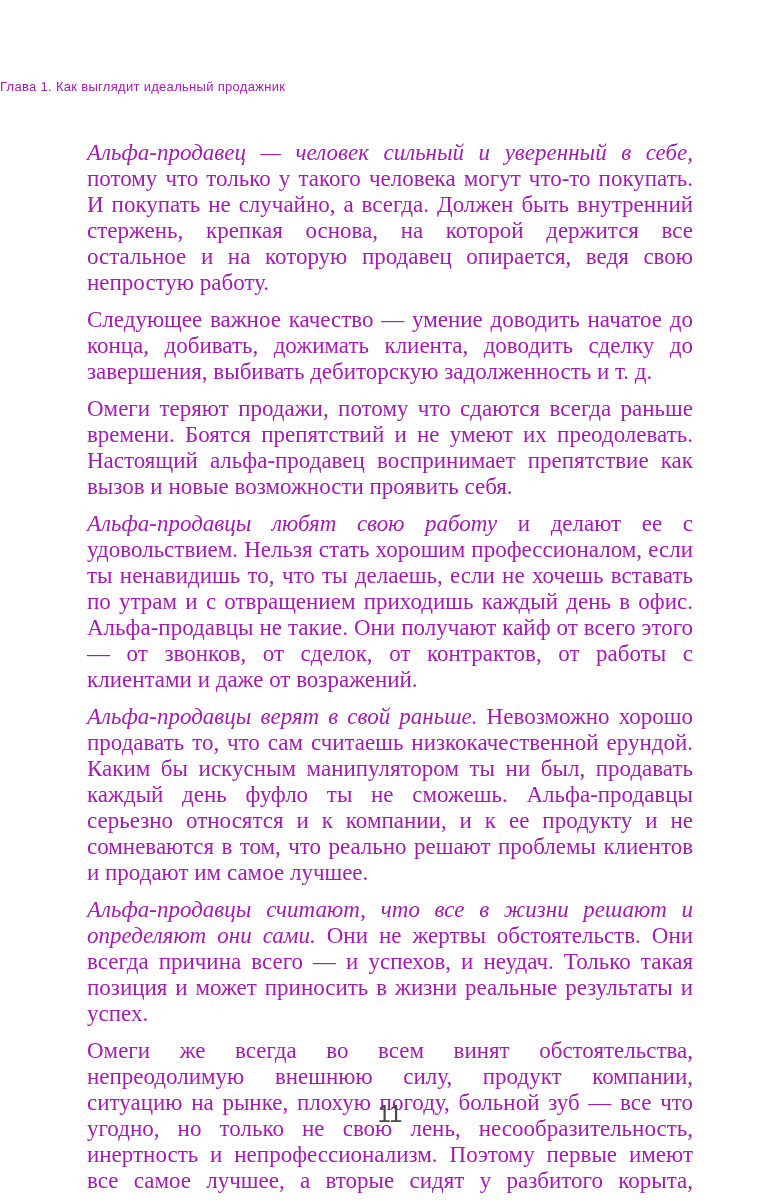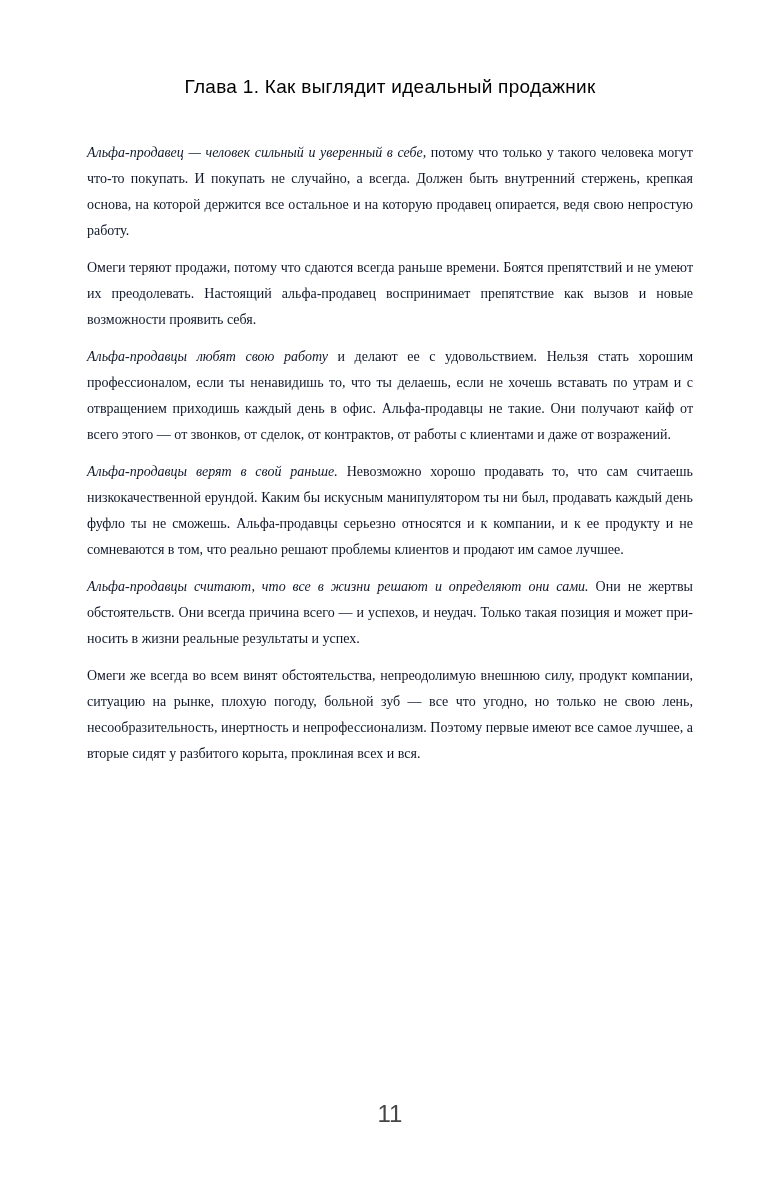--- a/index.html
+++ b/index.html
@@ -12,40 +12,39 @@
     width: 780px;
     height: 1200px;
     background: #ffffff;
     overflow: hidden;
   }
   .running-head {
     position: absolute;
     top: 77px;
     left: 0;
     width: 100%;
-    text-align: center;
     font-family: "Liberation Sans", "DejaVu Sans", sans-serif;
-    font-size: 19px;
+    font-size: 13px;
     line-height: 20px;
     font-weight: 400;
     letter-spacing: 0.3px;
-    color: #000000;
+    color: #a21caf;
   }
   .text-block {
     position: absolute;
     top: 140px;
     left: 87px;
     width: 606px;
   }
   .para {
     margin: 0 0 11px 0;
     font-family: "Liberation Serif", "DejaVu Serif", serif;
-    font-size: 14px;
+    font-size: 23px;
     line-height: 26px;
-    color: #0f172a;
+    color: #a21caf;
     text-align: justify;
     hyphens: manual;
   }
   .para:last-child { margin-bottom: 0; }
   .para em {
     font-style: italic;
   }
   .page-number {
     position: absolute;
     top: 1103px;
@@ -62,20 +61,21 @@
 <body>
 
 <div class="page">
 
   <div class="running-head">Глава 1. Как выглядит идеальный продажник</div>
 
   <div class="text-block">
 
     <p class="para"><em>Альфа-продавец — человек сильный и уверенный в себе,</em><span> потому что только у такого человека могут что-то покупать. И покупать не случайно, а всегда. Должен быть внутренний стержень, крепкая основа, на которой держится все остальное и на которую про­давец опирается, ведя свою непростую работу.</span></p>
 
+    <p class="para"><em></em><span>Следующее важное качество — умение доводить начатое до кон­ца, добивать, дожимать клиента, доводить сделку до завершения, выбивать дебиторскую задолженность и т. д.</span></p>
 
     <p class="para"><em></em><span>Омеги теряют продажи, потому что сдаются всегда раньше време­ни. Боятся препятствий и не умеют их преодолевать. Настоящий альфа-продавец воспринимает препятствие как вызов и новые возможности проявить себя.</span></p>
 
     <p class="para"><em>Альфа-продавцы любят свою работу</em><span> и делают ее с удовольстви­ем. Нельзя стать хорошим профессионалом, если ты ненавидишь то, что ты делаешь, если не хочешь вставать по утрам и с отвраще­нием приходишь каждый день в офис. Альфа-продавцы не такие. Они получают кайф от всего этого — от звонков, от сделок, от контрактов, от работы с клиентами и даже от возражений.</span></p>
 
     <p class="para"><em>Альфа-продавцы верят в свой раньше.</em><span> Невозможно хорошо про­давать то, что сам считаешь низкокачественной ерундой. Каким бы искусным манипулятором ты ни был, продавать каждый день фуфло ты не сможешь. Альфа-продавцы серьезно относятся и к компании, и к ее продукту и не сомневаются в том, что ре­ально решают проблемы клиентов и продают им самое лучшее.</span></p>
 
     <p class="para"><em>Альфа-продавцы считают, что все в жизни решают и определя­ют они сами.</em><span> Они не жертвы обстоятельств. Они всегда причина всего — и успехов, и неудач. Только такая позиция и может при­носить в жизни реальные результаты и успех.</span></p>
 
     <p class="para"><em></em><span>Омеги же всегда во всем винят обстоятельства, непреодолимую внешнюю силу, продукт компании, ситуацию на рынке, плохую погоду, больной зуб — все что угодно, но только не свою лень, несообразительность, инертность и непрофессионализм. Поэто­му первые имеют все самое лучшее, а вторые сидят у разбитого корыта, проклиная всех и вся.</span></p>

